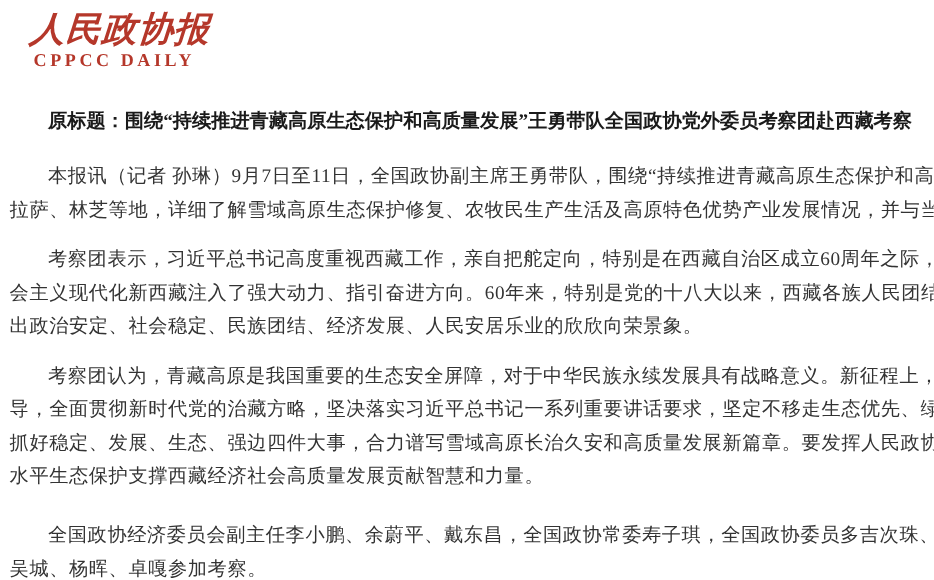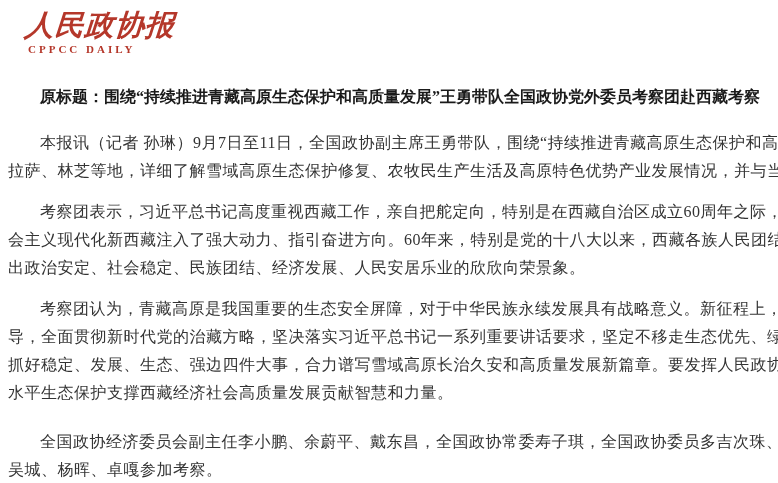--- a/index.html
+++ b/index.html
@@ -18,21 +18,21 @@
     font-size: 29px;
     font-weight: bold;
     font-style: italic;
     letter-spacing: 1px;
     line-height: 34px;
     transform: skewX(-4deg);
     display: inline-block;
   }
   .logo-en {
     color: #b5372a;
-    font-size: 11px;
+    font-size: 15px;
     font-weight: bold;
     letter-spacing: 3px;
     margin: 1px 0 15px 3px;
   }
   .article {
     margin-left: 8px;
     width: 860px; 
     color: #333333;
   }
   .headline {

